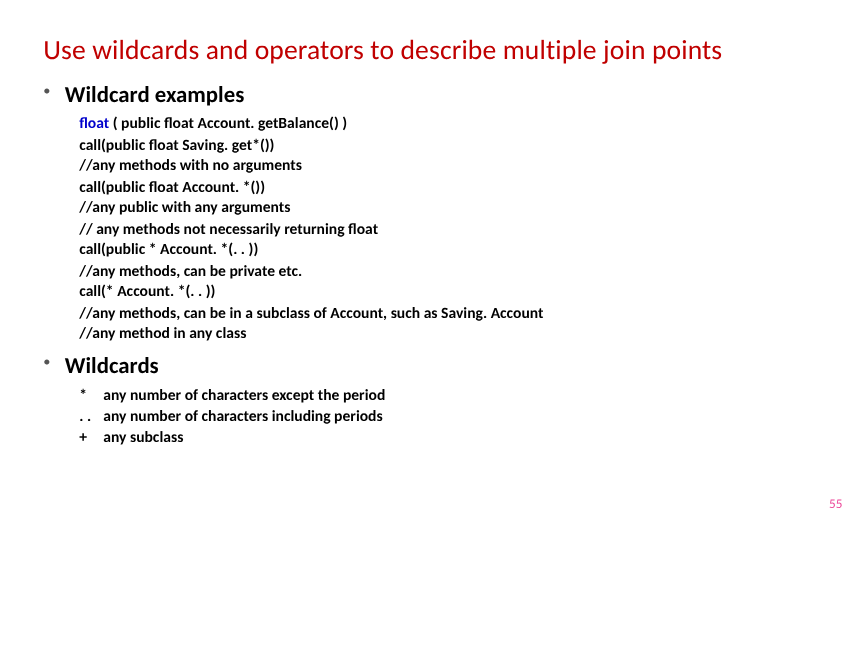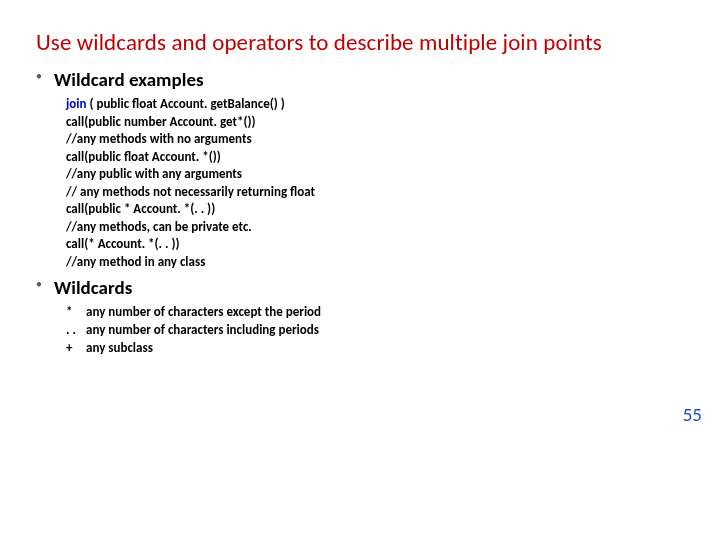--- a/index.html
+++ b/index.html
@@ -69,47 +69,48 @@
     display: flex;
   }
   .legend-sym {
     width: 20px;
     flex: 0 0 20px;
   }
   .page-num {
     position: absolute;
     right: 18px;
     bottom: 14px;
-    font-size: 19px;
-    color: #1d4ed8;
+    font-size: 11px;
+    color: #ec4899;
   }
 </style>
 </head>
 <body>
 
 <div class="slide">
 
   <div class="title">Use wildcards and operators to describe multiple join points</div>
 
   <ul class="top">
     <li>
       <span class="section-label">Wildcard examples</span>
     </li>
   </ul>
 
   <div class="code-block">
-    <div><span class="call">join</span><span> ( public float Account. getBalance() )</span></div>
-    <div>call(public number Account. get*())</div>
+    <div><span class="call">float</span><span> ( public float Account. getBalance() )</span></div>
+    <div>call(public float Saving. get*())</div>
     <div>//any methods with no arguments</div>
     <div>call(public float Account. *())</div>
     <div>//any public with any arguments</div>
     <div>// any methods not necessarily returning float</div>
     <div>call(public * Account. *(. . ))</div>
     <div>//any methods, can be private etc.</div>
     <div>call(* Account. *(. . ))</div>
+    <div>//any methods, can be in a subclass of Account, such as Saving. Account</div>
     <div>//any method in any class</div>
   </div>
 
   <ul class="top">
     <li>
       <span class="section-label">Wildcards</span>
     </li>
   </ul>
 
   <div class="legend">

